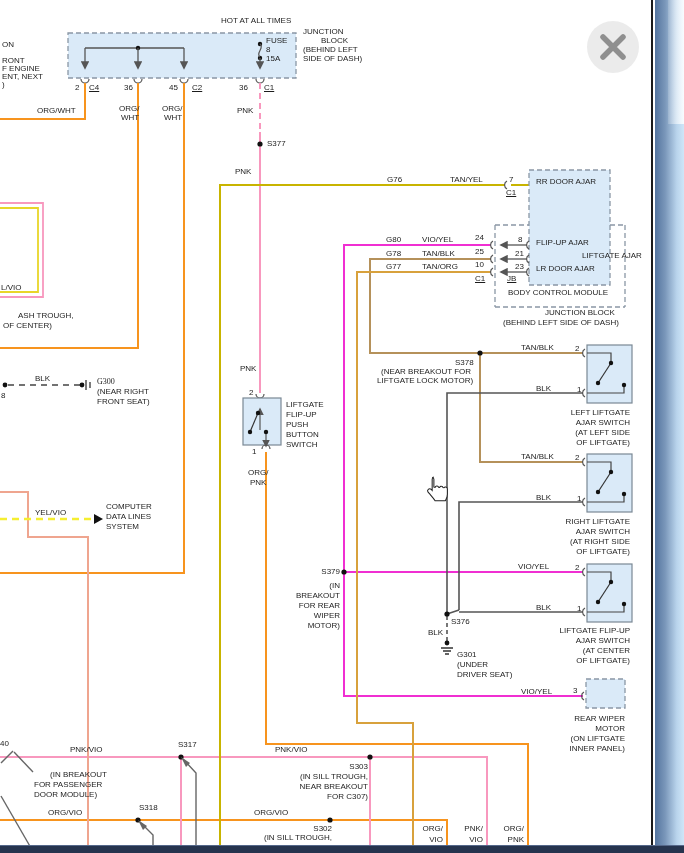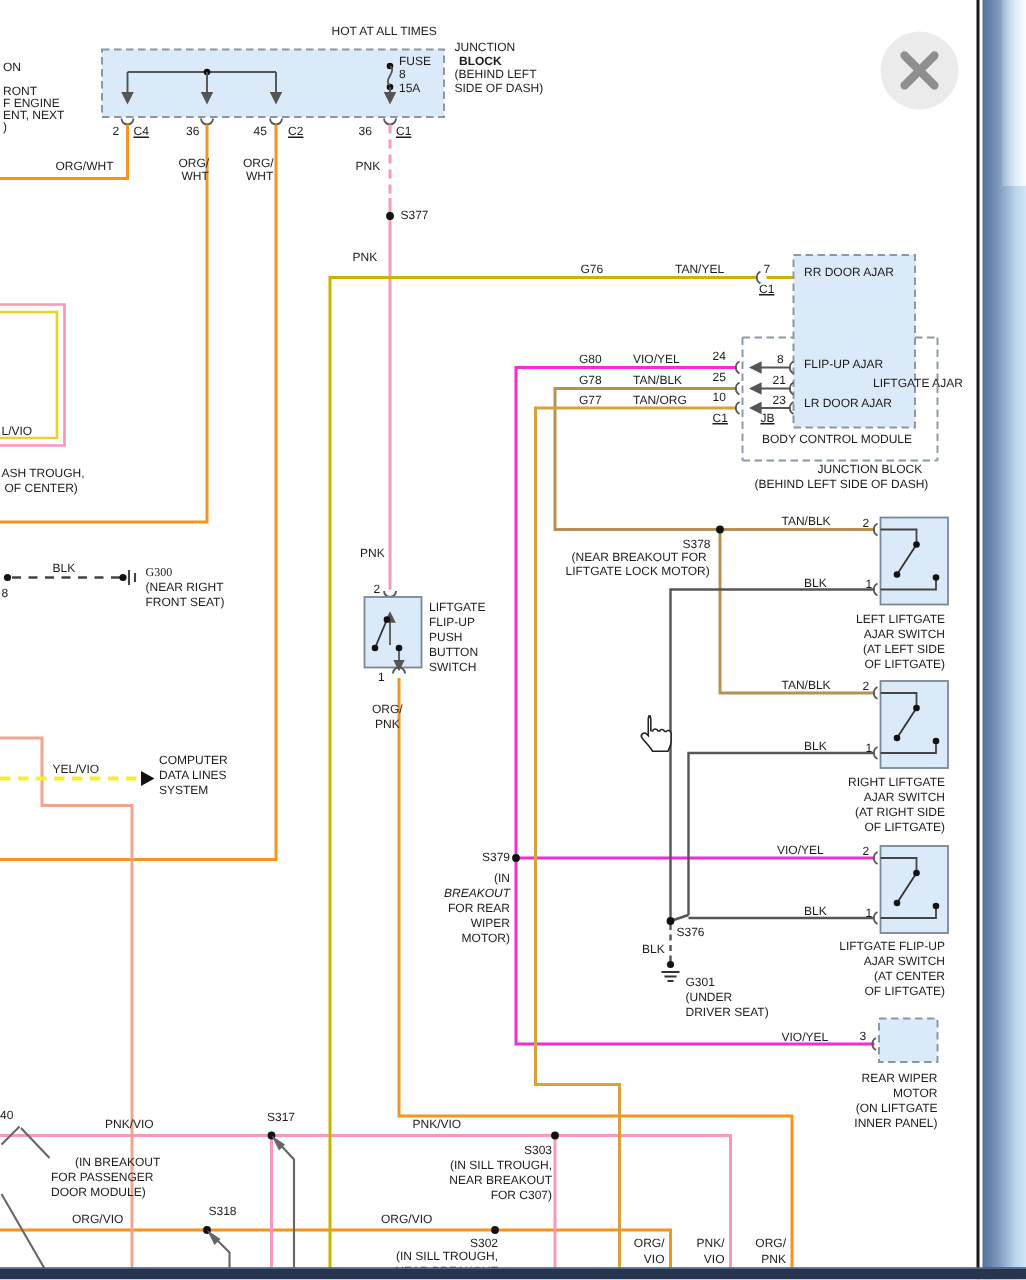--- a/index.html
+++ b/index.html
@@ -219,21 +219,21 @@
       <span class="lbl" style="left: 2px; top: 40px;">ON</span>
       <span class="lbl" style="left: 2px; top: 56px;">RONT</span>
       <span class="lbl" style="left: 2px; top: 64px;">F ENGINE</span>
       <span class="lbl" style="left: 2px; top: 72px;">ENT, NEXT</span>
       <span class="lbl" style="left: 2px; top: 80px;">)</span>
       <span class="lbl" style="left: 221px; top: 16px;">HOT AT ALL TIMES</span>
       <span class="lbl" style="left: 266px; top: 36px;">FUSE</span>
       <span class="lbl" style="left: 266px; top: 45px;">8</span>
       <span class="lbl" style="left: 266px; top: 54px;">15A</span>
       <span class="lbl" style="left: 303px; top: 27px;">JUNCTION</span>
-      <span class="lbl" style="left: 306px; top: 36px; font-weight: bold;">BLOCK</span>
+      <span class="lbl" style="left: 321px; top: 36px;">BLOCK</span>
       <span class="lbl" style="left: 303px; top: 45px;">(BEHIND LEFT</span>
       <span class="lbl" style="left: 303px; top: 54px;">SIDE OF DASH)</span>
       <span class="lbl" style="left: 75px; top: 83px;">2</span>
       <span class="lbl u" style="left: 89px; top: 83px;">C4</span>
       <span class="lbl" style="left: 124px; top: 83px;">36</span>
       <span class="lbl" style="left: 169px; top: 83px;">45</span>
       <span class="lbl u" style="left: 192px; top: 83px;">C2</span>
       <span class="lbl" style="left: 239px; top: 83px;">36</span>
       <span class="lbl u" style="left: 264px; top: 83px;">C1</span>
       <span class="lbl" style="left: 37px; top: 106px;">ORG/WHT</span>
@@ -291,21 +291,21 @@
       <span class="lbl" style="left: 518px; top: 562px;">VIO/YEL</span>
       <span class="lbl" style="left: 575px; top: 563px;">2</span>
       <span class="lbl" style="left: 536px; top: 603px;">BLK</span>
       <span class="lbl" style="left: 577px; top: 604px;">1</span>
       <span class="lbl r" style="left: 510px; top: 626px; width: 120px;">LIFTGATE FLIP-UP</span>
       <span class="lbl r" style="left: 510px; top: 636px; width: 120px;">AJAR SWITCH</span>
       <span class="lbl r" style="left: 510px; top: 646px; width: 120px;">(AT CENTER</span>
       <span class="lbl r" style="left: 510px; top: 656px; width: 120px;">OF LIFTGATE)</span>
       <span class="lbl r" style="left: 240px; top: 567px; width: 100px;">S379</span>
       <span class="lbl r" style="left: 240px; top: 581px; width: 100px;">(IN</span>
-      <span class="lbl r" style="left: 240px; top: 591px; width: 100px; font-style: italic;">BREAKOUT</span>
+      <span class="lbl r" style="left: 240px; top: 591px; width: 100px;">BREAKOUT</span>
       <span class="lbl r" style="left: 240px; top: 601px; width: 100px;">FOR REAR</span>
       <span class="lbl r" style="left: 240px; top: 611px; width: 100px;">WIPER</span>
       <span class="lbl r" style="left: 240px; top: 621px; width: 100px;">MOTOR)</span>
       <span class="lbl" style="left: 451px; top: 617px;">S376</span>
       <span class="lbl" style="left: 428px; top: 628px;">BLK</span>
       <span class="lbl" style="left: 457px; top: 650px;">G301</span>
       <span class="lbl" style="left: 457px; top: 660px;">(UNDER</span>
       <span class="lbl" style="left: 457px; top: 670px;">DRIVER SEAT)</span>
       <span class="lbl" style="left: 521px; top: 687px;">VIO/YEL</span>
       <span class="lbl" style="left: 573px; top: 686px;">3</span>
@@ -317,21 +317,21 @@
       <span class="lbl" style="left: 249px; top: 388px;">2</span>
       <span class="lbl" style="left: 286px; top: 400px;">LIFTGATE</span>
       <span class="lbl" style="left: 286px; top: 410px;">FLIP-UP</span>
       <span class="lbl" style="left: 286px; top: 420px;">PUSH</span>
       <span class="lbl" style="left: 286px; top: 430px;">BUTTON</span>
       <span class="lbl" style="left: 286px; top: 440px;">SWITCH</span>
       <span class="lbl" style="left: 252px; top: 447px;">1</span>
       <span class="lbl" style="left: 248px; top: 468px;">ORG/</span>
       <span class="lbl" style="left: 250px; top: 478px;">PNK</span>
       <span class="lbl" style="left: 1px; top: 283px;">L/VIO</span>
-      <span class="lbl" style="left: 1px; top: 311px;">ASH TROUGH,</span>
+      <span class="lbl" style="left: 18px; top: 311px;">ASH TROUGH,</span>
       <span class="lbl" style="left: 3px; top: 321px;">OF CENTER)</span>
       <span class="lbl" style="left: 35px; top: 374px;">BLK</span>
       <span class="lbl" style="left: 1px; top: 391px;">8</span>
       <span class="lbl" style="left: 97px; top: 377px; font-family: Liberation Serif, serif;">G300</span>
       <span class="lbl" style="left: 97px; top: 387px;">(NEAR RIGHT</span>
       <span class="lbl" style="left: 97px; top: 397px;">FRONT SEAT)</span>
       <span class="lbl" style="left: 35px; top: 508px;">YEL/VIO</span>
       <span class="lbl" style="left: 106px; top: 502px;">COMPUTER</span>
       <span class="lbl" style="left: 106px; top: 512px;">DATA LINES</span>
       <span class="lbl" style="left: 106px; top: 522px;">SYSTEM</span>

